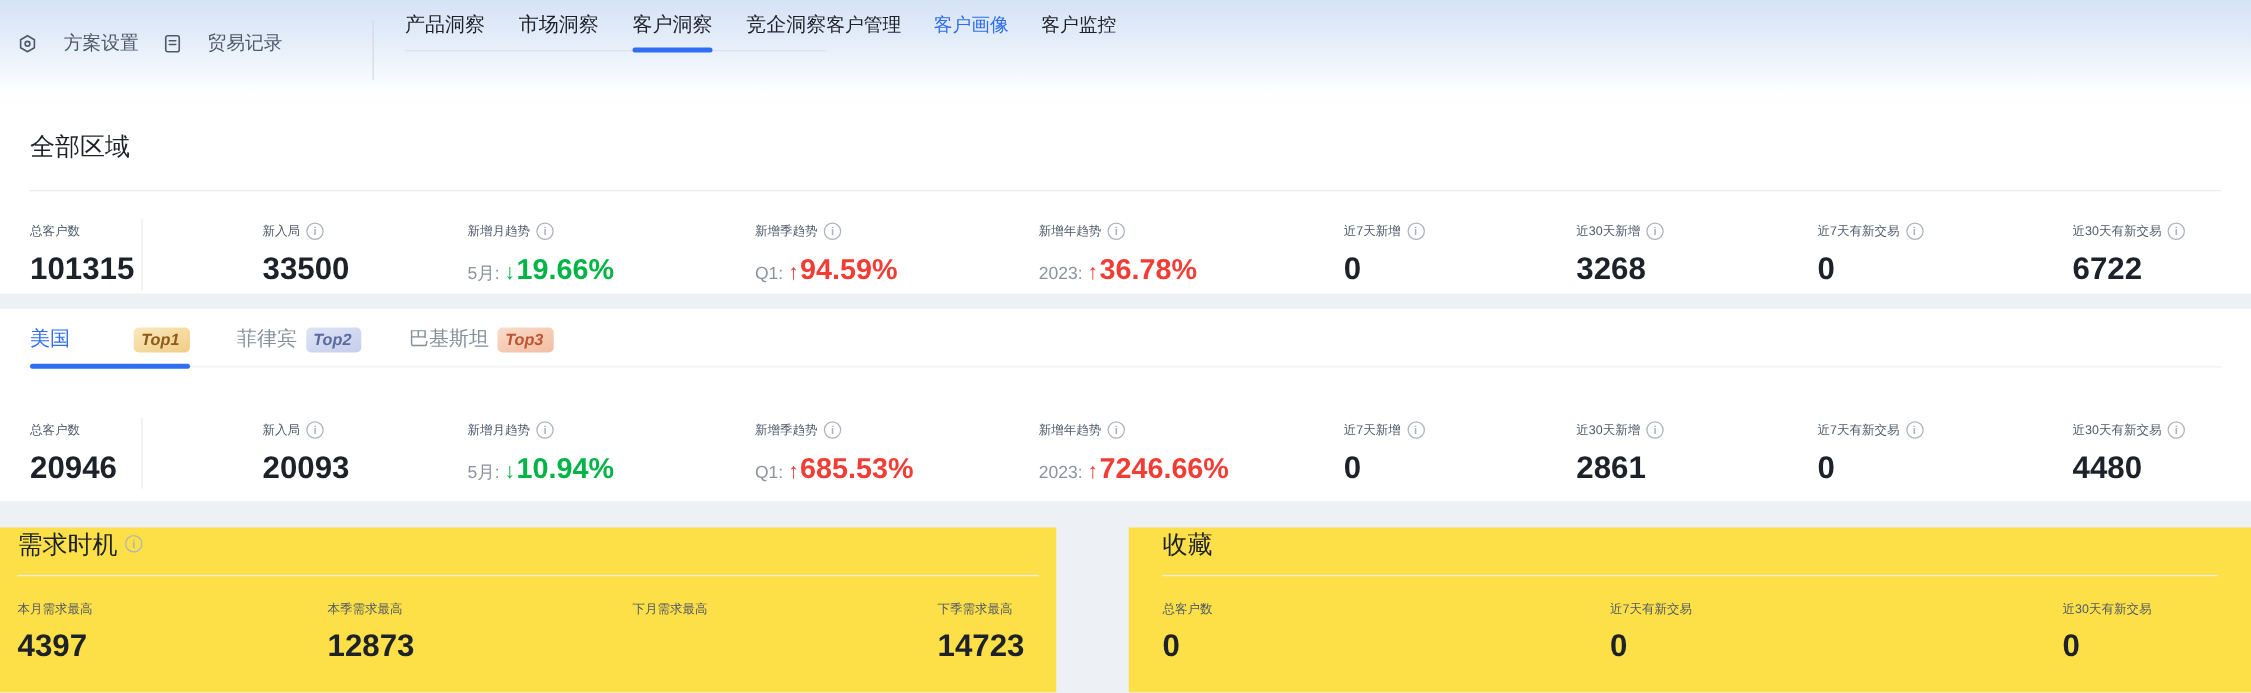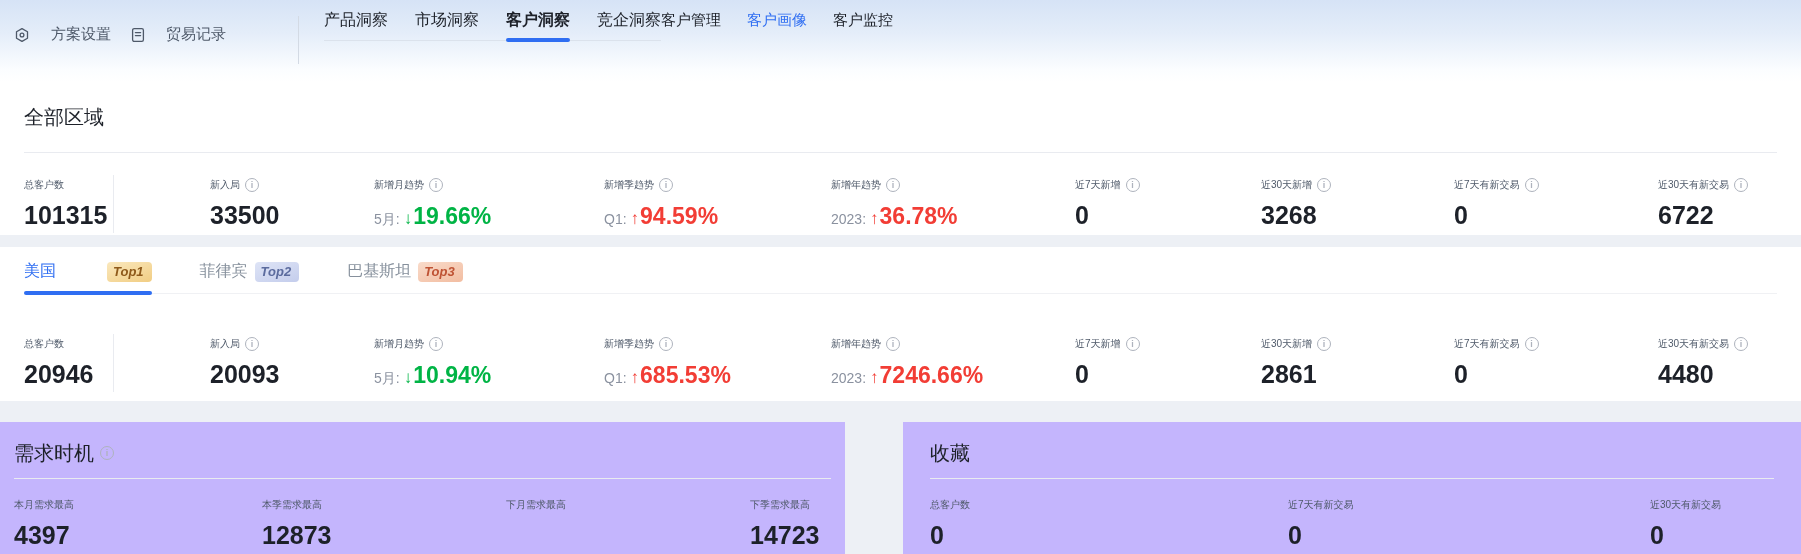--- a/index.html
+++ b/index.html
@@ -23,21 +23,21 @@
   .info-circle::after { content:"i"; }
   .info-sm { display:inline-block; width:14px; height:14px; border:1px solid #aeb3bd; border-radius:50%;
     color:#aeb3bd; font-size:9px; line-height:12px; text-align:center; font-weight:700; flex:none; }
   .info-sm::after { content:"i"; }
   .hl-row2 { display:flex; align-items:center; gap:20px; margin-top:12px; color:#4e5969; font-size:15px; }
   .hl-action { display:flex; align-items:center; gap:21px; cursor:pointer; }
   .header-vline { width:1px; height:48px; background:#d3dae4; margin-top:16px; flex:none; }
   .header-tabs { flex:1; padding-left:25px; display:flex; flex-direction:row; }
   .tabs-row1 { display:flex; gap:27px; height:41px; align-items:center; border-bottom:1px solid #dbe2ec; }
   .nav-tab { font-size:16px; color:#1d2129; position:relative; height:100%; display:flex; align-items:center; cursor:pointer; }
-  .nav-tab.active { font-weight:700; }
+  .nav-tab.active { font-weight:400; }
   .nav-tab.active::after { content:""; position:absolute; left:0; right:0; bottom:-2px; height:4px; background:#2f6ef2; border-radius:2px; }
   .tabs-row2 { display:flex; gap:26px; height:40px; align-items:center; font-size:15px; color:#1d2129; }
   .sub-tab { cursor:pointer; }
   .sub-tab.active { color:#2f6ef2; font-weight:500; }
   
   .card { background:#ffffff; padding:0 24px; }
   .sec1 { height:153px; padding-top:22px; }
   .sec2 { height:154px; }
   .band { height:12px; background:#edf0f5; }
   .band2 { height:21px; background:#edf0f5; }
@@ -51,33 +51,33 @@
   .trend-prefix { font-size:14px; color:#8a919f; font-weight:400; }
   .trend-arrow { font-size:17px; font-weight:700; margin-right:1px; }
   .trend-num { font-size:23px; font-weight:700; }
   .green { color:#00b445; }
   .red { color:#f23d35; }
   .w1 { width:90px; border-right:1px solid #e9ebf0; margin-right:96px; flex:none; }
   .w2 { width:164px; flex:none; } .w3 { width:230px; flex:none; } .w4 { width:227px; flex:none; }
   .w5 { width:244px; flex:none; } .w6 { width:186px; flex:none; } .w7 { width:193px; flex:none; }
   .w8 { width:204px; flex:none; } .w9 { flex:1; }
   
-  .country-tabs { display:flex; padding-top:14px; border-bottom:1px solid #f0f1f4;gap:10px; }
+  .country-tabs { display:flex; padding-top:14px; border-bottom:1px solid #f0f1f4; }
   .ctab { display:flex; align-items:center; gap:7px; margin-right:38px; padding-bottom:11px; position:relative; cursor:pointer; }
   .ctab-label { font-size:16px; color:#86909c; }
   .ctab.active .ctab-label { color:#2f6ef2; font-weight:500; }
   .ctab.active::after { content:""; position:absolute; left:0; right:0; bottom:-2px; height:4px; background:#2f6ef2; border-radius:2px; }
   .badge { font-size:13px; font-weight:700; font-style:italic; padding:2px 8px 3px 6px; border-radius:4px; line-height:15px; }
   .badge-top1 { background:linear-gradient(160deg,#fae8bd,#f1cd83); color:#8f5a1a;margin-left:44px; }
   .badge-top2 { background:linear-gradient(160deg,#dee4f6,#c4cdec); color:#5b6b9e; }
   .badge-top3 { background:linear-gradient(160deg,#f9dbca,#f2bda1); color:#bf5334; }
   .sec2 .stats { padding-top:40px; }
   
   .bottom-row { display:flex; height:132px; }
-  .panel { background:#c4b5fd; padding-top:18px; }
+  .panel { background:#fde047; }
   .panel-left { width:845px; padding-left:14px; padding-right:14px; flex:none; }
   .panel-gap { width:58px; flex:none; }
   .panel-right { flex:1; padding-left:27px; padding-right:27px; }
   .panel .card-divider { margin-top:12px; }
   .panel .stats { padding-top:16px; }
   .d1 { width:248px; flex:none; } .d2 { width:244px; flex:none; } .d3 { width:244px; flex:none; } .d4 { flex:1; }
   .f1 { width:358px; flex:none; } .f2 { width:362px; flex:none; } .f3 { flex:1; }
   svg { display:block; }
 </style>
 </head>

